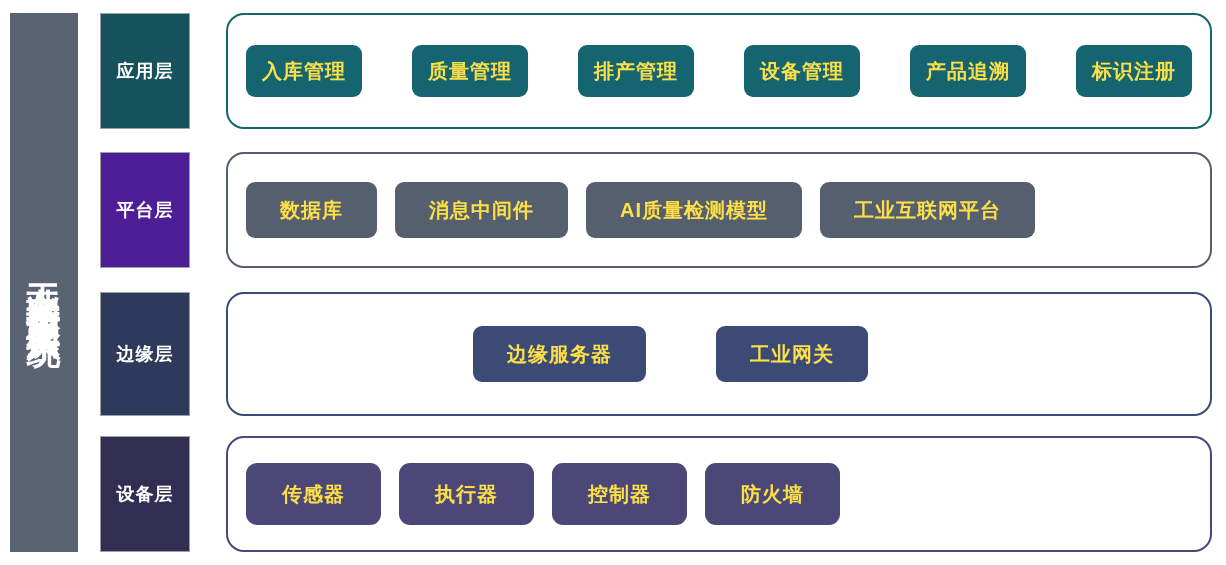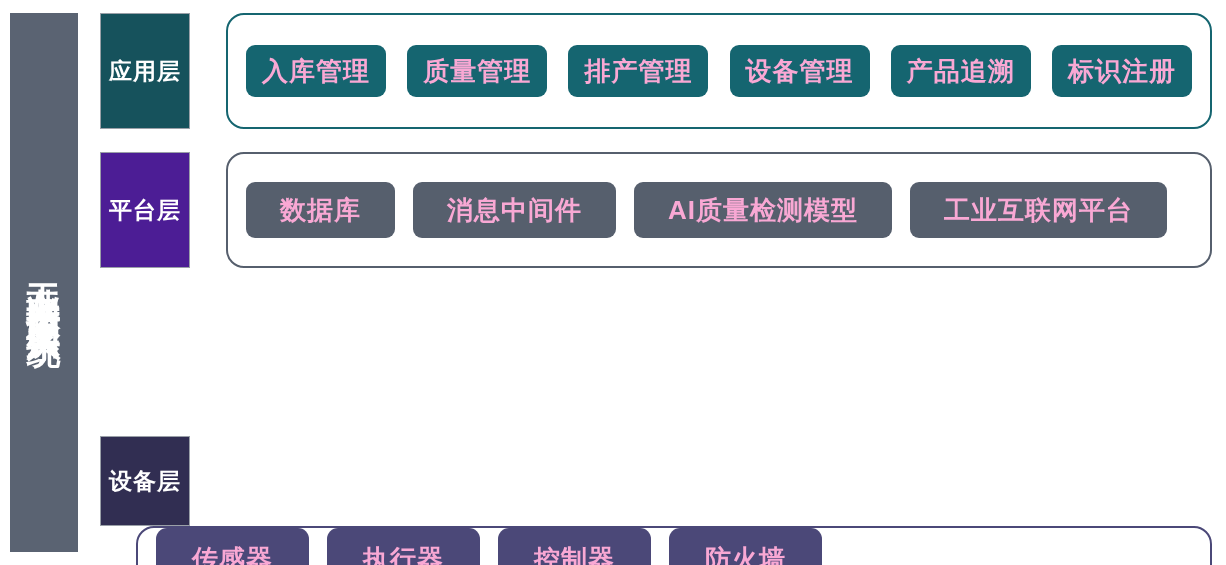--- a/index.html
+++ b/index.html
@@ -47,31 +47,31 @@
   .row {
     position: absolute;
     left: 100px;
     right: 14px;
     display: flex;
     align-items: stretch;
   }
   .row-app   { top: 13px;  height: 116px; }
   .row-plat  { top: 152px; height: 116px; }
   .row-edge  { top: 292px; height: 124px; }
-  .row-dev   { top: 436px; height: 116px; flex-direction: column; }
+  .row-dev   { top: 436px; height: 116px; }
 
   
   .layer-label {
     width: 90px;
     flex: 0 0 90px;
     display: flex;
     align-items: center;
     justify-content: center;
     color: #ffffff;
-    font-size: 23px;
+    font-size: 18px;
     font-weight: bold;
     letter-spacing: 1px;
     border: 1px solid #9aa0a8;
   }
 
   
   .layer-card {
     margin-left: 36px;
     flex: 1 1 auto;
     border-radius: 18px;
@@ -88,22 +88,22 @@
   .card-dev  { border-color: #4b4878; }
 
   
   .align-between { justify-content: space-between; }
   .align-around  { justify-content: flex-start; }
   .align-left    { justify-content: flex-start; padding-left: 245px; gap: 70px; }
 
   
   .chip {
     border-radius: 9px;
-    color: #f9a8d4;
-    font-size: 26px;
+    color: #fde047;
+    font-size: 20px;
     font-weight: bold;
     letter-spacing: 1px;
     display: flex;
     align-items: center;
     justify-content: center;
     white-space: nowrap;
     text-align: center;
   }
   .chip-app  { background: #156570; height: 52px; padding: 0 16px; }
   .chip-plat { background: #565f6d; height: 56px; padding: 0 34px; }
@@ -163,20 +163,33 @@
       </div>
       <div class="chip chip-plat">
         <span>AI质量检测模型</span>
       </div>
       <div class="chip chip-plat">
         <span>工业互联网平台</span>
       </div>
     </div>
   </div>
 
+  <div class="row row-edge">
+    <div class="layer-label lbl-edge">
+      <span>边缘层</span>
+    </div>
+    <div class="layer-card card-edge align-left">
+      <div class="chip chip-edge">
+        <span>边缘服务器</span>
+      </div>
+      <div class="chip chip-edge">
+        <span>工业网关</span>
+      </div>
+    </div>
+  </div>
 
   <div class="row row-dev">
     <div class="layer-label lbl-dev">
       <span>设备层</span>
     </div>
     <div class="layer-card card-dev align-around">
       <div class="chip chip-dev">
         <span>传感器</span>
       </div>
       <div class="chip chip-dev">

